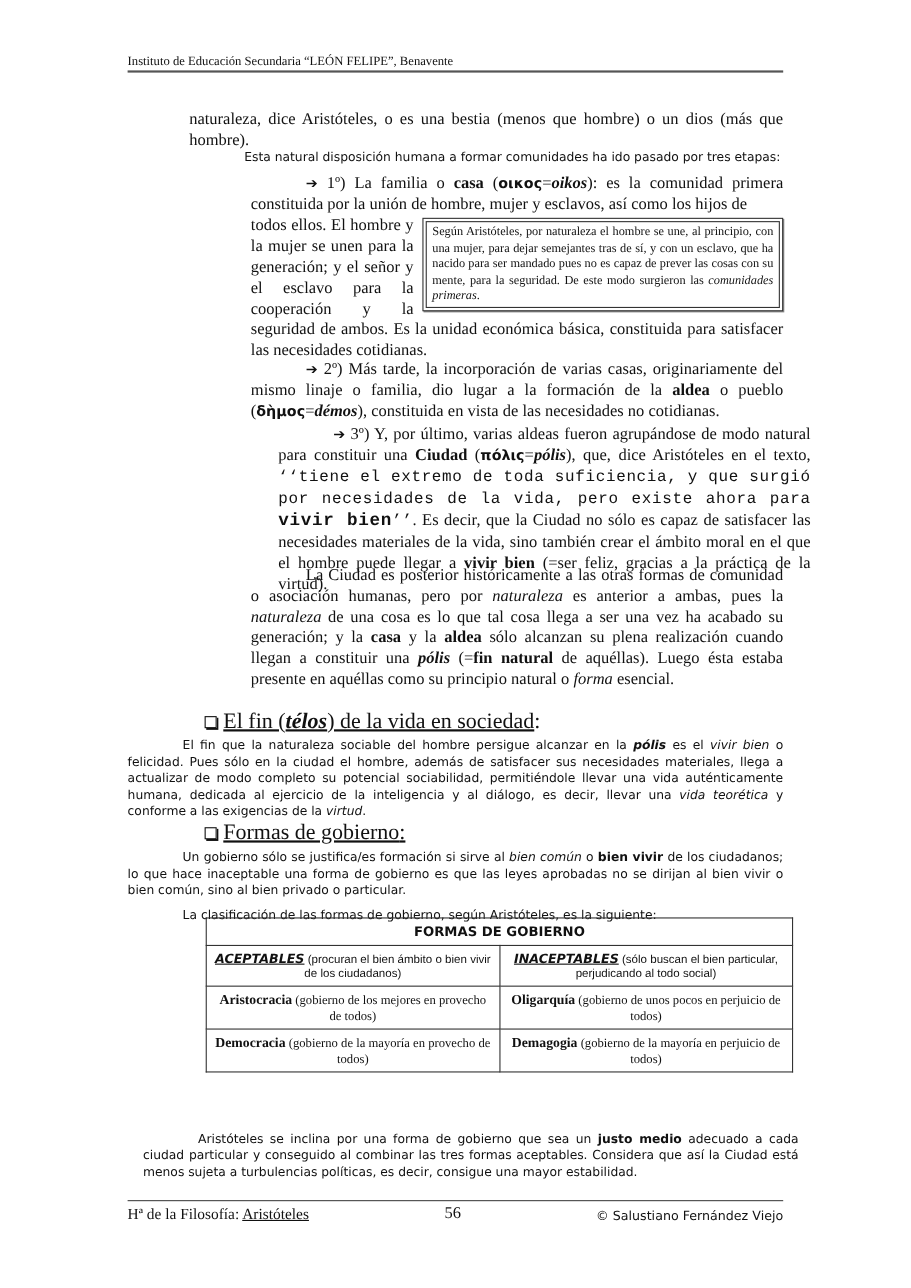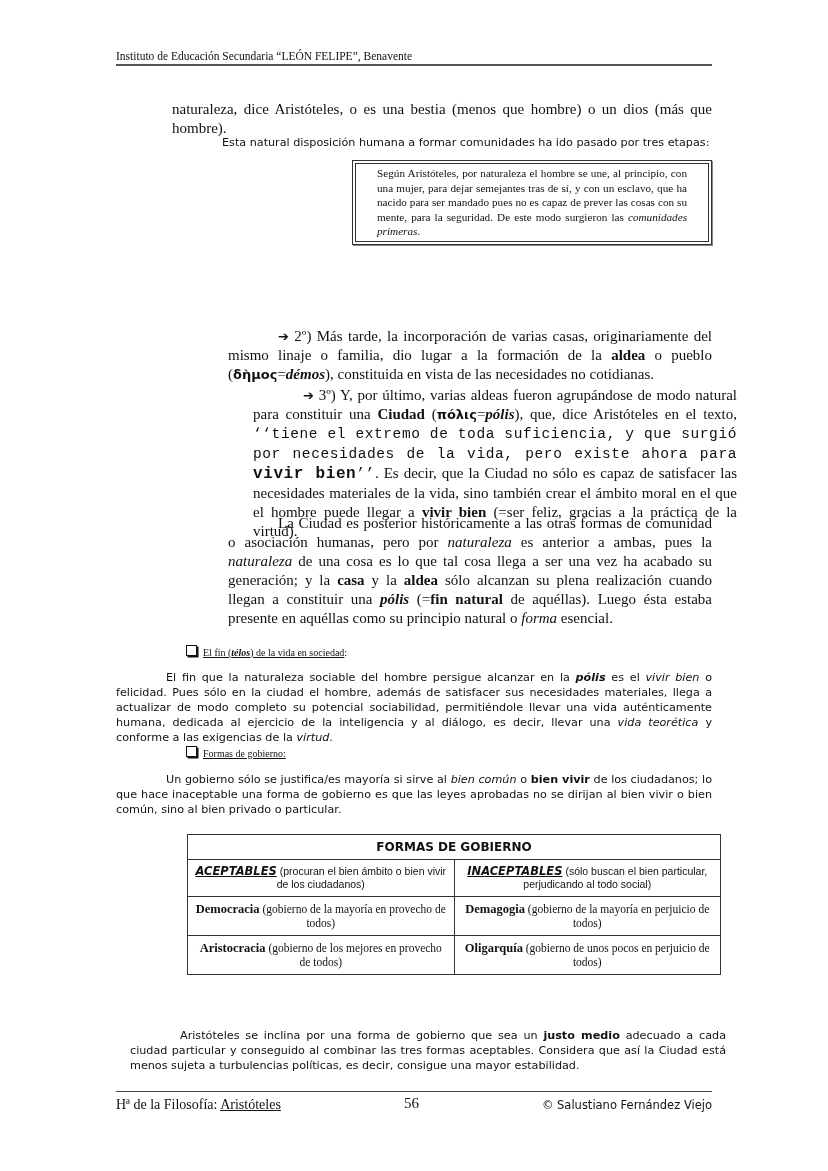--- a/index.html
+++ b/index.html
@@ -16,24 +16,24 @@
   .s12 { font-size: 11.2px; line-height: 15px; }
   .indent { text-indent: 50px; }
   .arrow { font-family: "DejaVu Sans", sans-serif; font-weight: bold; font-size: 13px; }
   .greek { font-family: "DejaVu Sans", sans-serif; font-weight: bold; font-size: 13px; }
   .quote-mono { font-family: "Liberation Mono", monospace; font-size: 14.5px; letter-spacing: 0.6px; }
   .quote-mono b { font-size: 16px; }
 
   .float-box {
     float: right; width: 310px; margin: 3px 0 2px 8px;
     border: 4px double #333; box-shadow: 1px 1px 0 #888;
-    padding: 2px 21px; font-size: 11.2px; line-height: 14.5px; text-align: justify;
+    padding: 2px 5px; font-size: 11.2px; line-height: 14.5px; text-align: justify;
   }
 
-  .section-title { font-size: 10px; padding-left: 19px; }
+  .section-title { font-size: 20px; padding-left: 19px; }
   .section-title .u { text-decoration: underline; }
   .checkbox-icon { display: inline-block; width: 9px; height: 9px; border: 1.5px solid #111; box-shadow: 1.5px 1.5px 0 #111; margin-right: 6px; vertical-align: 0px; }
 
   table.gov { position: absolute; left: 187px; top: 834px; width: 534px; border-collapse: collapse; border: 1.6px solid #222; }
   table.gov td, table.gov th { border: 1px solid #333; text-align: center; padding: 2px 6px; vertical-align: middle; }
   table.gov th { font-family: "DejaVu Sans", sans-serif; font-size: 12px; font-weight: bold; height: 20px; }
   .hdr-cell { font-family: "Liberation Sans", sans-serif; font-size: 10.5px; line-height: 13px; height: 32px; }
   .hdr-cell .key { font-family: "DejaVu Sans", sans-serif; font-weight: bold; font-style: italic; text-decoration: underline; font-size: 11.5px; }
   .row-cell { font-family: "Liberation Serif", serif; font-size: 11.5px; line-height: 14px; height: 34px; width: 50%; }
   .row-cell b { font-size: 12.5px; }
@@ -51,23 +51,25 @@
 <div class="header-rule"></div>
 
 <div class="block serif" style="left:172px; top:100px; width:540px;">
   <p class="p s15">naturaleza, dice Aristóteles, o es una bestia (menos que hombre) o un dios (más que hombre).</p>
 </div>
 <div class="block sans" style="left:222px; top:135px; width:492px;">
   <p class="p s12">Esta natural disposición humana a formar comunidades ha ido pasado por tres etapas:</p>
 </div>
 
 <div class="block serif" style="left:228px; top:158px; width:484px;">
+  <p class="p s15 indent"><span class="arrow">➔</span> <span>1º)</span> <span>La familia o</span> <b>casa</b> (<span class="greek">οικος</span>=<b><i>oikos</i></b>)<span></span><span>: es la comunidad primera constituida por la unión de hombre, mujer y esclavos, así como los hijos de</span></p>
   <div class="float-box" style="margin-top:2px;">
     <span>Según Aristóteles, por naturaleza el hombre se une, al principio, con una mujer, para dejar semejantes tras de sí, y con un esclavo, que ha nacido para ser mandado pues no es capaz de prever las cosas con su mente, para la seguridad. De este modo surgieron las</span> <i>comunidades primeras</i><span>.</span>
   </div>
+  <p class="p s15">todos ellos. El hombre y la mujer se unen para la generación; y el señor y el esclavo para la cooperación y la seguridad de ambos. Es la unidad económica básica, constituida para satisfacer las necesidades cotidianas.</p>
 </div>
 
 <div class="block serif" style="left:228px; top:327px; width:484px;">
   <p class="p s15 indent"><span class="arrow">➔</span> <span>2º)</span> <span>Más tarde, la incorporación de varias casas, originariamente del mismo linaje o familia, dio lugar a la formación de la</span> <b>aldea</b> <span>o pueblo (</span><span class="greek">δὴμος</span>=<b><i>démos</i></b><span>), constituida en vista de las necesidades no cotidianas.</span></p>
 </div>
 
 <div class="block serif" style="left:228px; top:386px; width:484px;margin-left:25px;">
   <p class="p s15 indent"><span class="arrow">➔</span> <span>3º)</span> <span>Y, por último, varias aldeas fueron agrupándose de modo natural para constituir una</span> <b>Ciudad</b> (<span class="greek">πόλις</span>=<b><i>pólis</i></b><span>), que, dice Aristóteles en el texto,</span> <span class="quote-mono"><span>‘‘tiene el extremo de toda suficiencia, y que surgió por necesidades de la vida, pero existe ahora para</span> <b>vivir bien</b><span>’’</span></span><span>. Es decir, que la Ciudad no sólo es capaz de satisfacer las necesidades materiales de la vida, sino también crear el ámbito moral en el que el hombre puede llegar a</span> <b>vivir bien</b> <span>(=ser feliz, gracias a la práctica de la virtud).</span></p>
 </div>
 
@@ -79,39 +81,40 @@
   <span class="checkbox-icon"></span><span class="u"><span>El fin (</span><b><i>télos</i></b><span>) de la vida en sociedad</span></span><span>:</span>
 </div>
 <div class="block sans" style="left:116px; top:670px; width:596px;">
   <p class="p s12 indent"><span>El fin que la naturaleza sociable del hombre persigue alcanzar en la</span> <b><i>pólis</i></b> <span>es el</span> <i>vivir bien</i> <span>o felicidad. Pues sólo en la ciudad el hombre, además de satisfacer sus necesidades materiales, llega a actualizar de modo completo su potencial sociabilidad, permitiéndole llevar una vida auténticamente humana, dedicada al ejercicio de la inteligencia y al diálogo, es decir, llevar una</span> <i>vida teorética</i> <span>y conforme a las exigencias de la</span> <i>virtud</i><span>.</span></p>
 </div>
 
 <div class="block serif section-title" style="left:167px; top:746px;">
   <span class="checkbox-icon"></span><span class="u">Formas de gobierno</span><span class="u">:</span>
 </div>
 <div class="block sans" style="left:116px; top:772px; width:596px;">
-  <p class="p s12 indent"><span>Un gobierno sólo se justifica/es mayoría si sirve al</span> <i>bien común</i> <span>o</span> <b>bien vivir</b> <span>de los ciudadanos; lo que hace inaceptable una forma de gobierno es que las leyes aprobadas no se dirijan al bien vivir o bien común, sino al bien privado o particular.</span></p>
+  <p class="p s12 indent"><span>Un gobierno sólo se justifica/es formación si sirve al</span> <i>bien común</i> <span>o</span> <b>bien vivir</b> <span>de los ciudadanos; lo que hace inaceptable una forma de gobierno es que las leyes aprobadas no se dirijan al bien vivir o bien común, sino al bien privado o particular.</span></p>
+  <p class="p s12 indent" style="margin-top:7px;">La clasificación de las formas de gobierno, según Aristóteles, es la siguiente:</p>
 </div>
 
 <table class="gov">
   <tbody>
       <tr>
         <th colspan="2">FORMAS DE GOBIERNO</th>
       </tr>
   <tr>
     <td class="hdr-cell"><span class="key">ACEPTABLES</span> <span>(procuran el bien ámbito o bien vivir de los ciudadanos)</span></td>
     <td class="hdr-cell"><span class="key">INACEPTABLES</span> <span>(sólo buscan el bien particular, perjudicando al todo social)</span></td>
   </tr>
   <tr>
+    <td class="row-cell"><b>Aristocracia</b> <span>(gobierno de los mejores en provecho de todos)</span></td>
+    <td class="row-cell"><b>Oligarquía</b> <span>(gobierno de unos pocos en perjuicio de todos)</span></td>
+  </tr>
+  <tr>
     <td class="row-cell"><b>Democracia</b> <span>(gobierno de la mayoría en provecho de todos)</span></td>
     <td class="row-cell"><b>Demagogia</b> <span>(gobierno de la mayoría en perjuicio de todos)</span></td>
-  </tr>
-  <tr>
-    <td class="row-cell"><b>Aristocracia</b> <span>(gobierno de los mejores en provecho de todos)</span></td>
-    <td class="row-cell"><b>Oligarquía</b> <span>(gobierno de unos pocos en perjuicio de todos)</span></td>
   </tr>
 </tbody>
   </table>
 
 <div class="block sans" style="left:116px; top:1028px; width:596px;margin-left:14px;">
   <p class="p s12 indent"><span>Aristóteles se inclina por una forma de gobierno que sea un</span> <b>justo medio</b> <span>adecuado a cada ciudad particular y conseguido al combinar las tres formas aceptables. Considera que así la Ciudad está menos sujeta a turbulencias políticas, es decir, consigue una mayor estabilidad.</span></p>
 </div>
 
 <div class="footer-rule"></div>
 <div class="footer-left serif"><span>Hª de la Filosofía:</span> <span class="u">Aristóteles</span></div>

